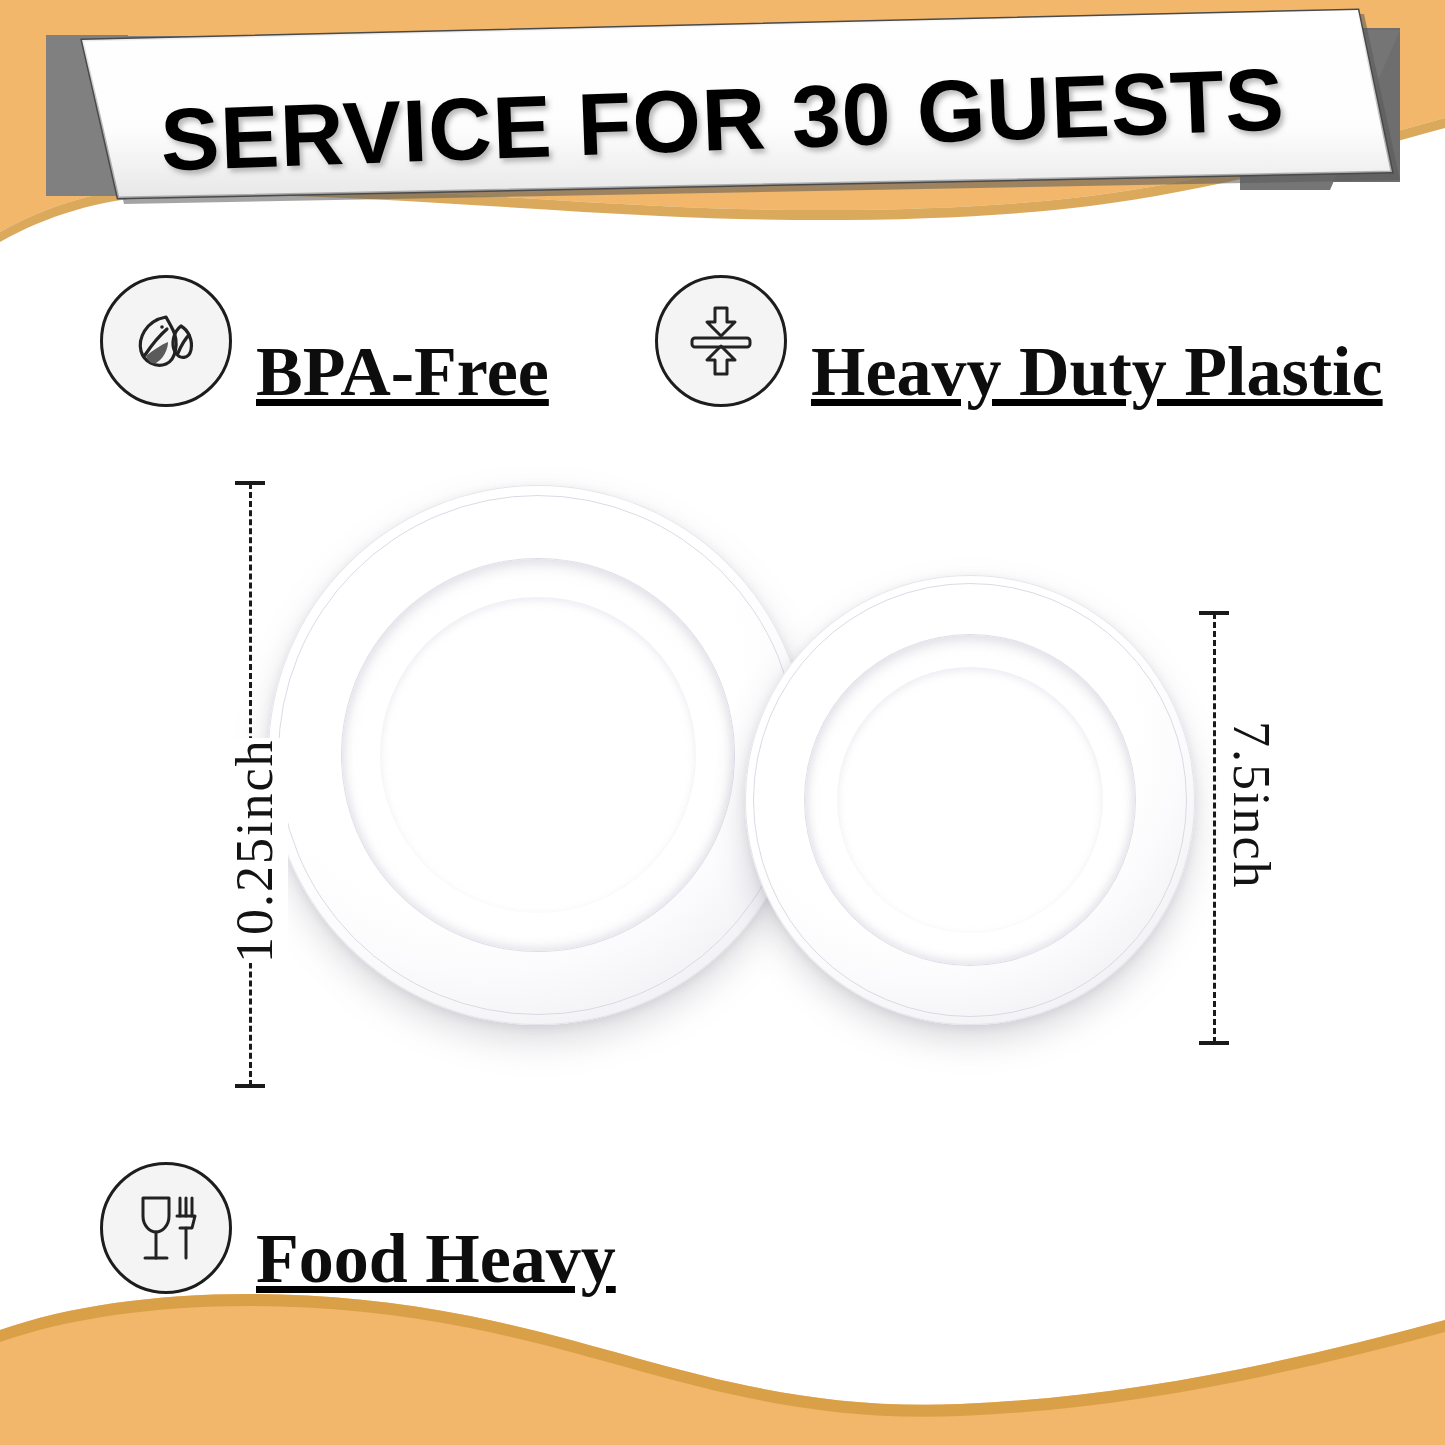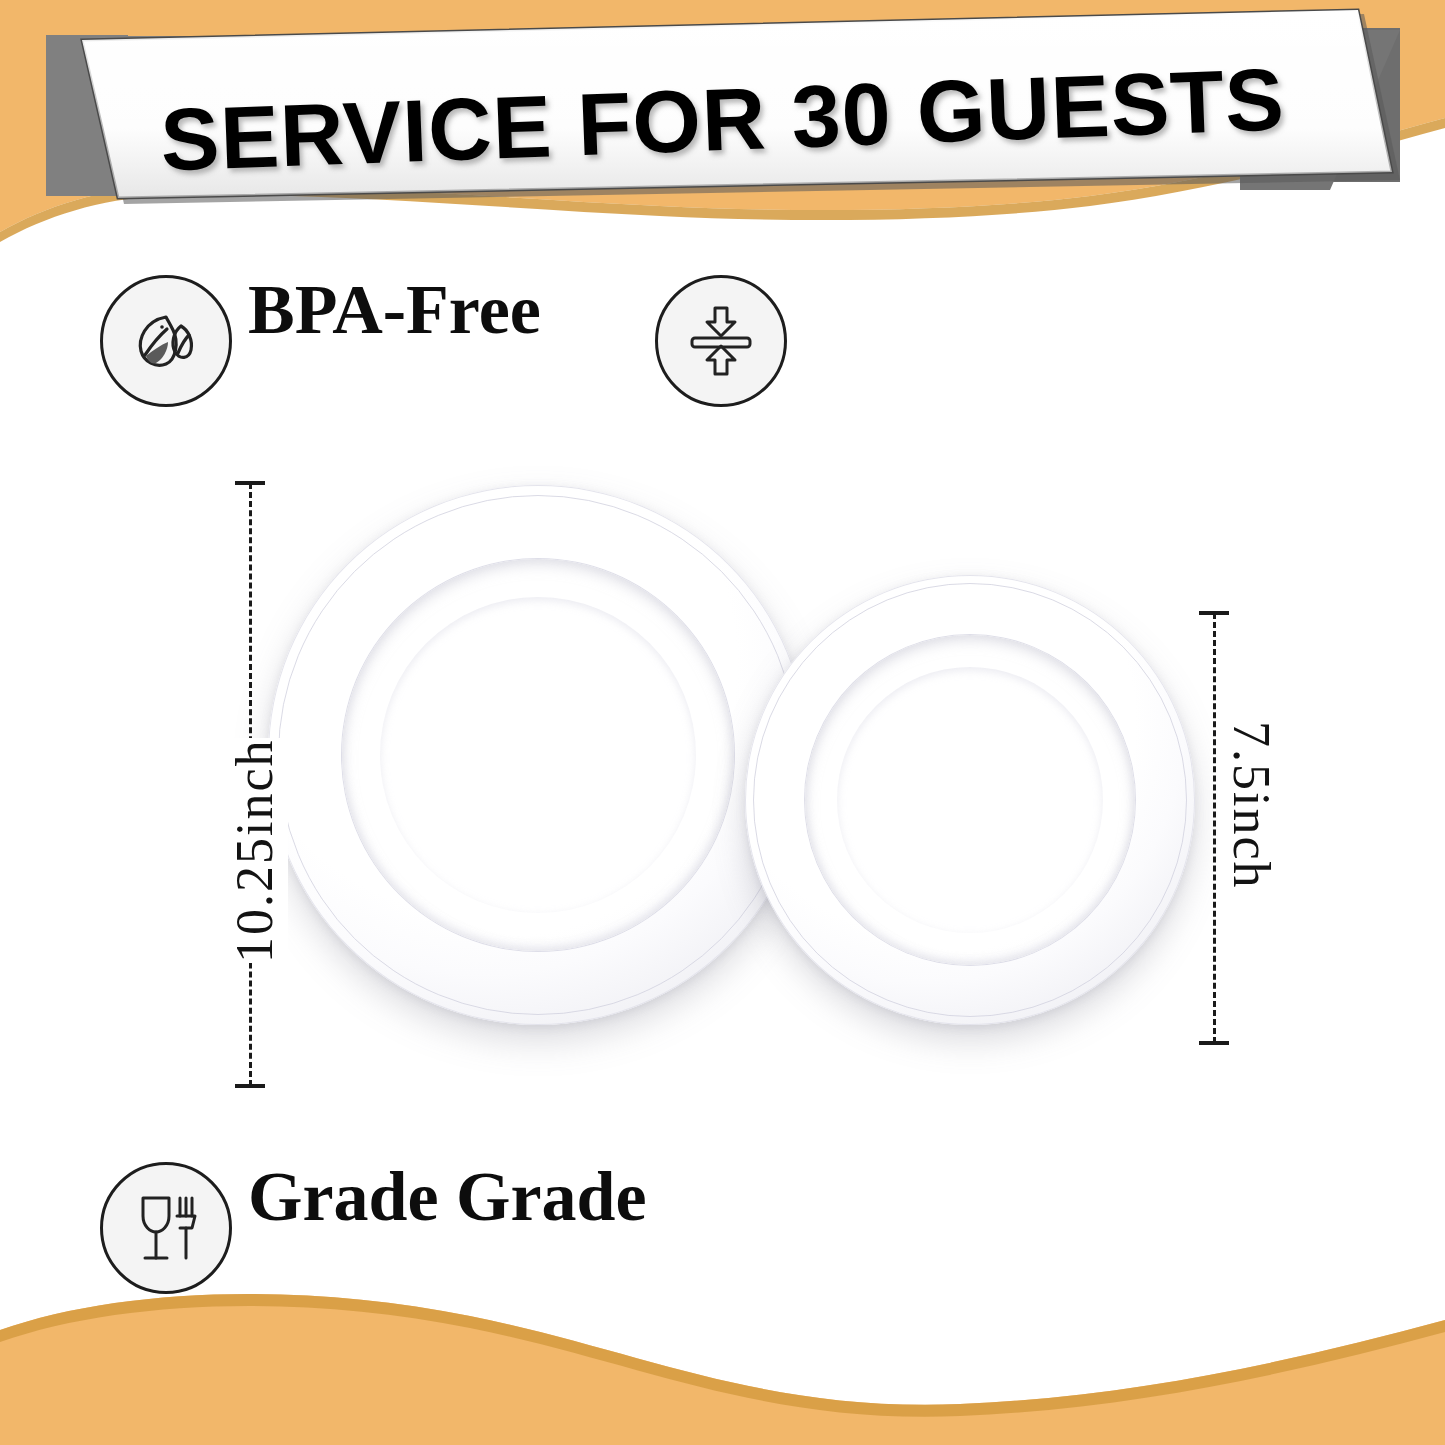--- a/index.html
+++ b/index.html
@@ -62,22 +62,23 @@
     text-shadow: 3px 4px 5px rgba(120,120,120,0.50);
     white-space: nowrap;
     padding-top: 10px;
     box-sizing: border-box;
   }
 
   
   .feature {
     position: absolute;
     display: flex;
-    align-items: flex-start;
-    gap: 16px;
+    align-items: flex-end;
+    gap: 24px;
+    text-decoration: underline;
   }
   .feature-icon {
     width: 132px;
     height: 132px;
     border-radius: 50%;
     background: #f4f4f4;
     border: 3px solid #1d1d1d;
     box-sizing: border-box;
     display: flex;
     align-items: center;
@@ -309,20 +310,21 @@
     <div class="feature-icon">
       <svg width="86" height="86" viewBox="0 0 86 86" fill="none" stroke="#222" stroke-width="3" stroke-linejoin="round">
 
         <path d="M37,10 L49,10 L49,24 L57,24 L43,38 L29,24 L37,24 Z"></path>
 
         <rect x="14" y="40" width="58" height="9" rx="3"></rect>
 
         <path d="M37,76 L49,76 L49,62 L57,62 L43,48 L29,62 L37,62 Z"></path>
       </svg>
     </div>
+    <div class="feature-label">Heavy Duty Plastic</div>
   </div>
 
   <div class="plate-area">
     <div class="plate plate-large">
       <div class="rim-outer"></div>
       <div class="rim-inner"></div>
       <div class="well"></div>
     </div>
     <div class="plate plate-small">
       <div class="rim-outer"></div>
@@ -353,17 +355,17 @@
         <path d="M32,46 L32,72"></path>
         <path d="M21,72 L43,72"></path>
 
         <path d="M56,12 L56,30"></path>
         <path d="M62,12 L62,30"></path>
         <path d="M68,12 L68,30"></path>
         <path d="M53,30 L71,30 L68,42 L62,42 L62,72"></path>
         <path d="M56,42 L62,42"></path>
       </svg>
     </div>
-    <div class="feature-label">Grade Grade</div>
+    <div class="feature-label">Food Heavy</div>
   </div>
 
 
 </div>
 
 </body></html>

